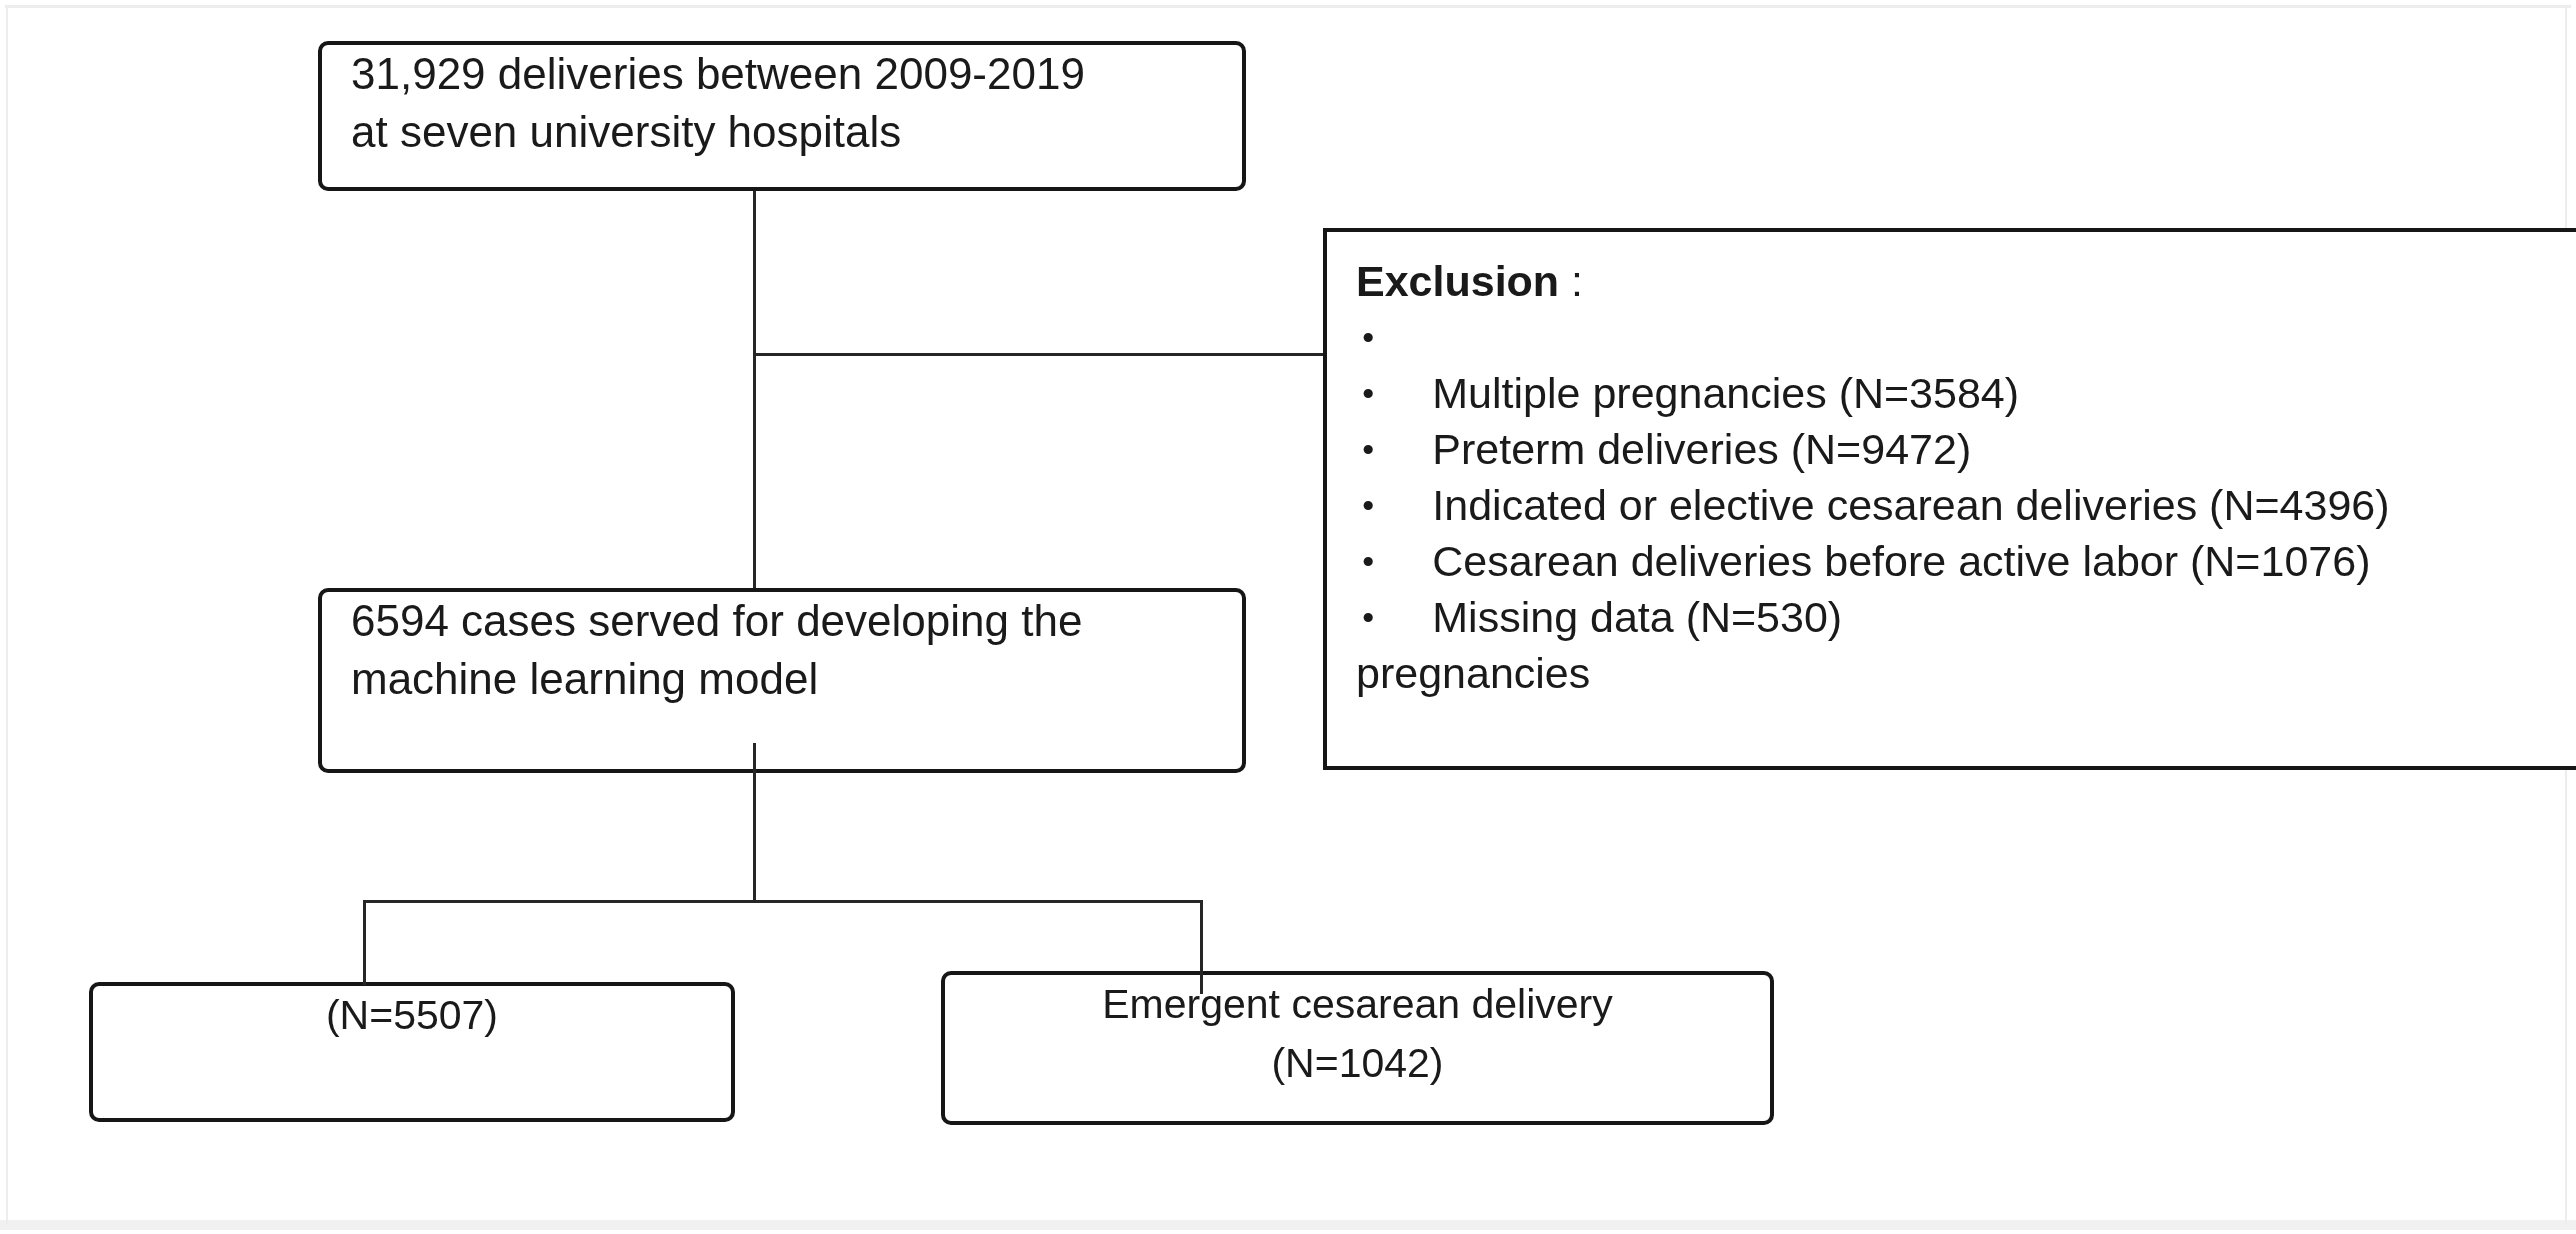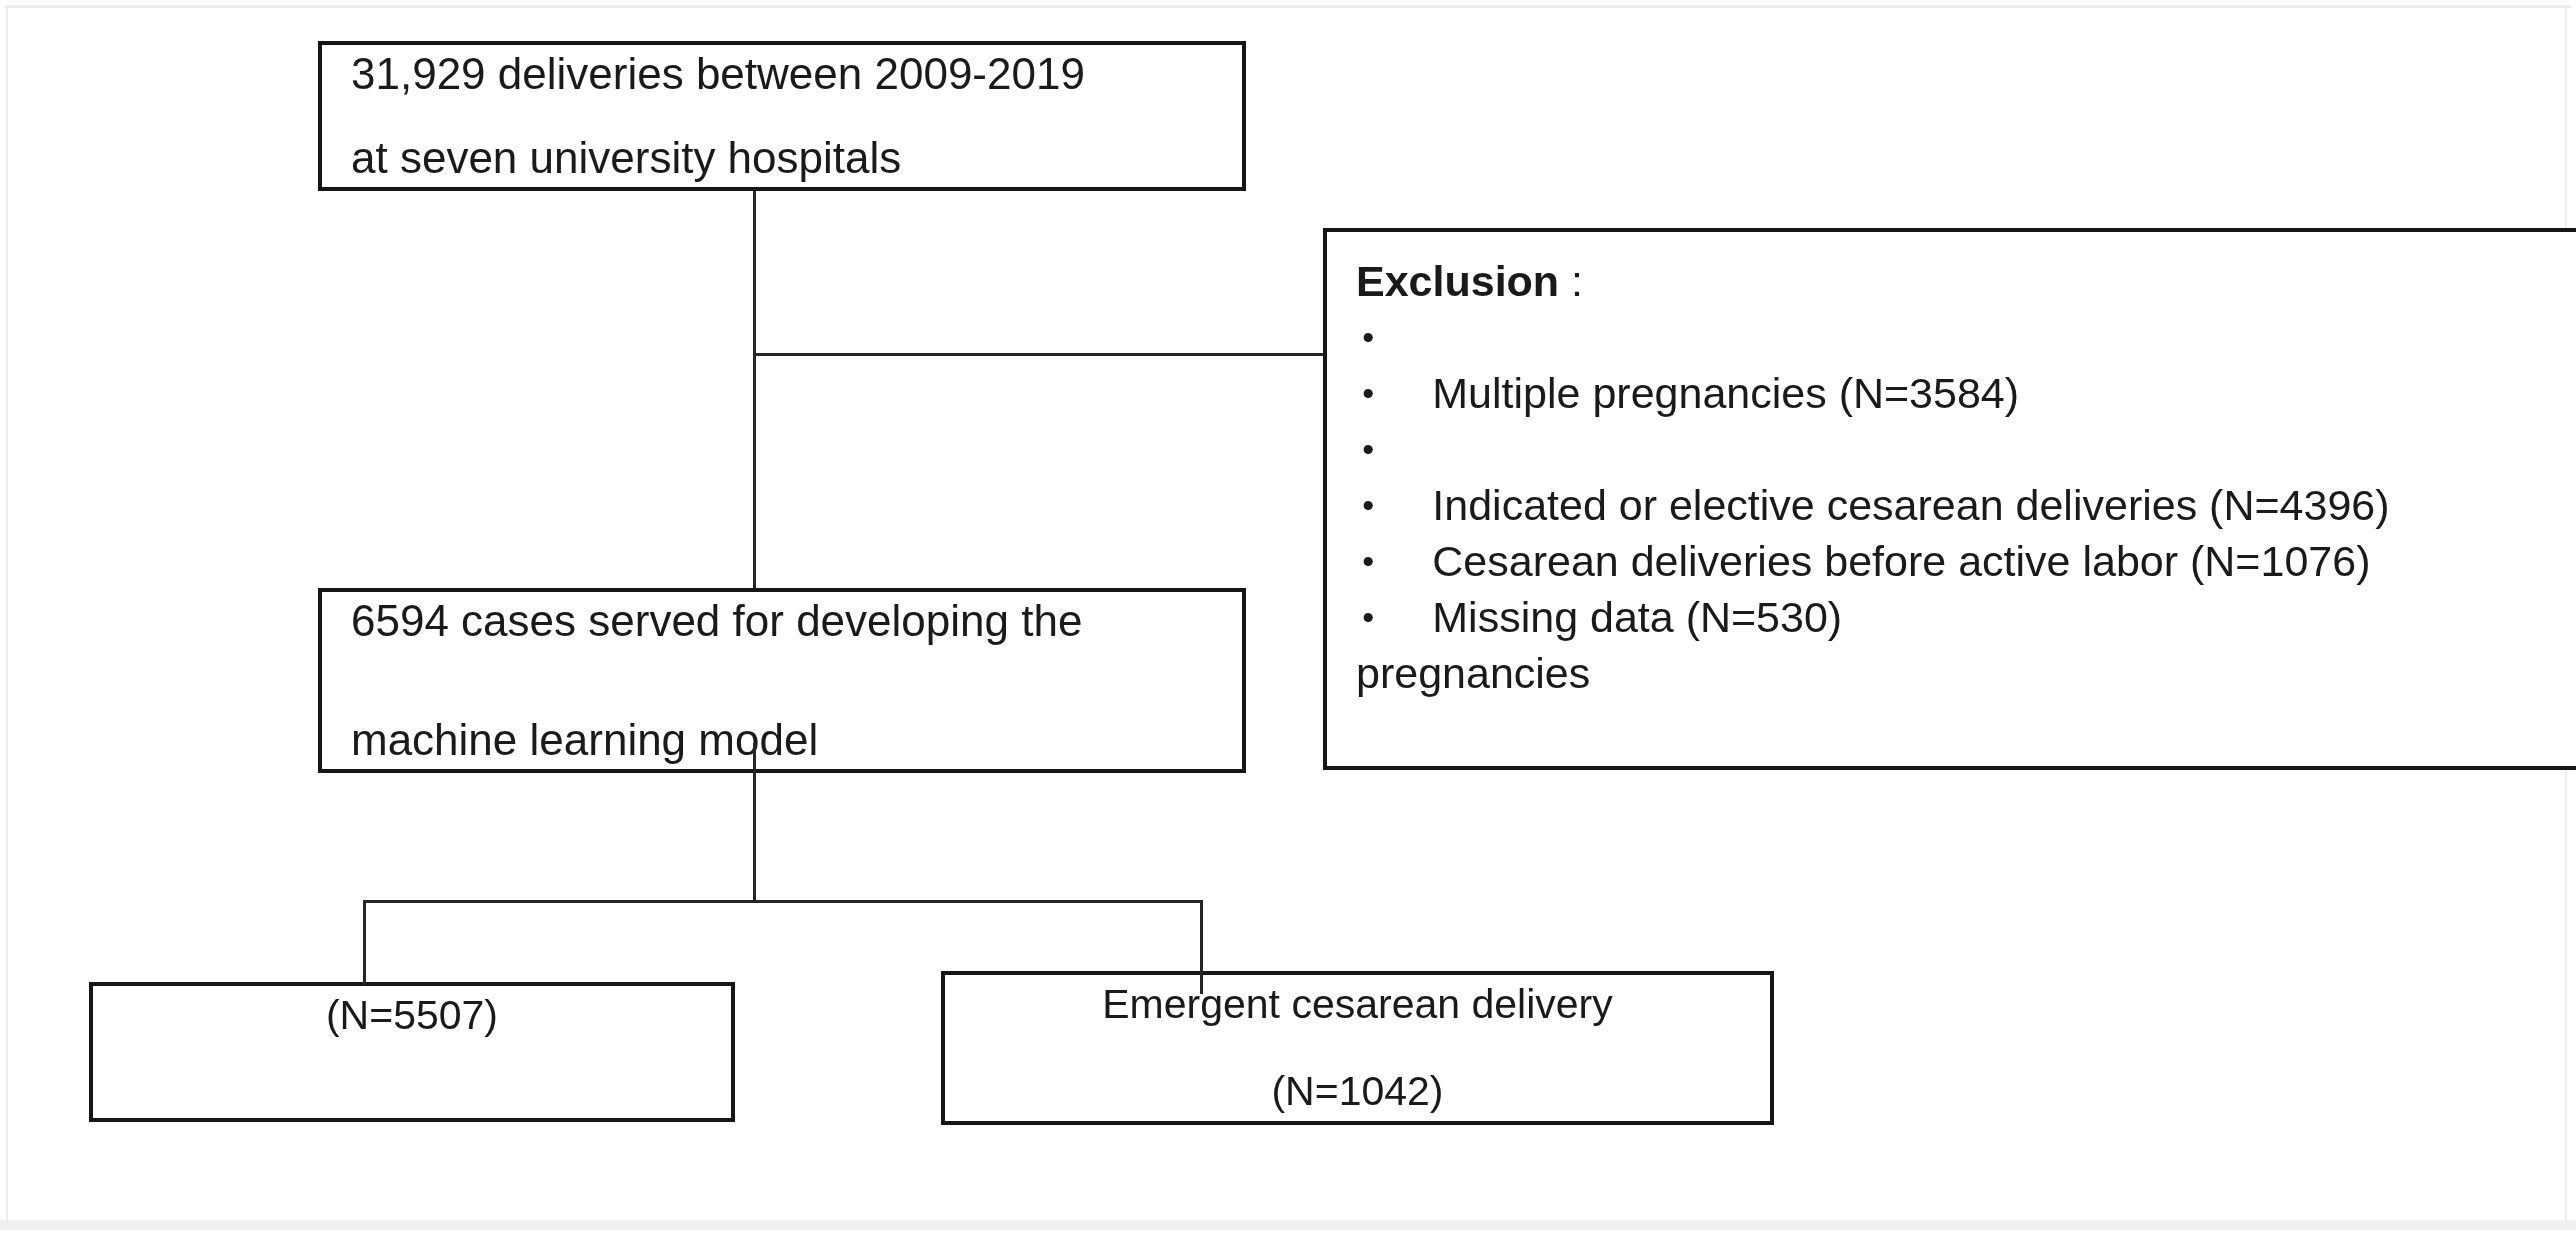--- a/index.html
+++ b/index.html
@@ -30,21 +30,22 @@
     background: #ffffff;
   }
   .line {
     position: absolute;
     background: #262626;
     z-index: 3;
   }
   .vtext {
     display: flex;
     flex-direction: column;
-    justify-content: space-between;
+    justify-content: flex-start;
+    border-radius: 10px;
   }
   .txt-line { white-space: nowrap; }
 
   #box-total {
     left: 318px; top: 41px; width: 928px; height: 150px;
     font-size: 44px; line-height: 58px;
     padding-left: 29px;
   }
   #box-cohort {
     left: 318px; top: 588px; width: 928px; height: 185px;
@@ -113,20 +114,21 @@
     </div>
     <div class="bullet-row">
       <span class="bullet-glyph">•</span>
     </div>
     <div class="bullet-row">
       <span class="bullet-glyph">•</span>
       <span class="txt-line">Multiple pregnancies (N=3584)</span>
     </div>
     <div class="bullet-row">
       <span class="bullet-glyph">•</span>
+      <span class="txt-line">Preterm deliveries (N=9472)</span>
     </div>
     <div class="bullet-row">
       <span class="bullet-glyph">•</span>
       <span class="txt-line">Indicated or elective cesarean deliveries (N=4396)</span>
     </div>
     <div class="bullet-row">
       <span class="bullet-glyph">•</span>
       <span class="txt-line">Cesarean deliveries before active labor (N=1076)</span>
     </div>
     <div class="bullet-row">

